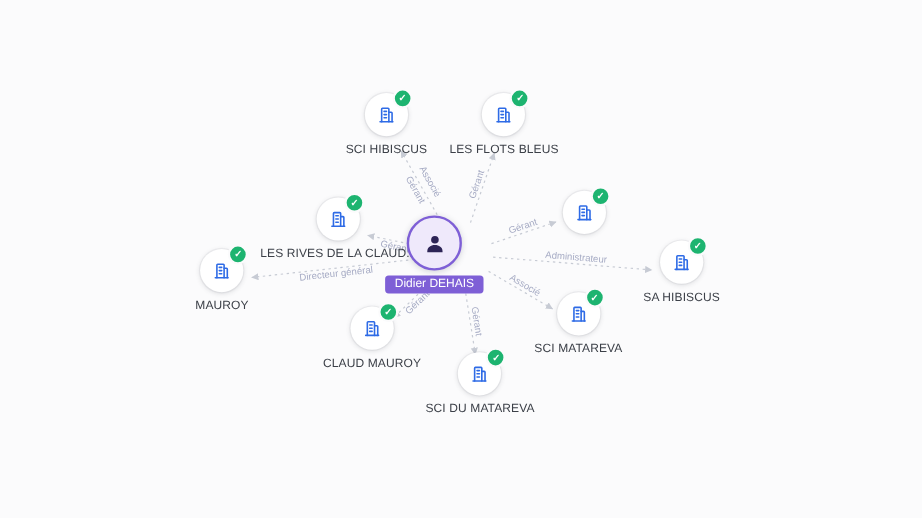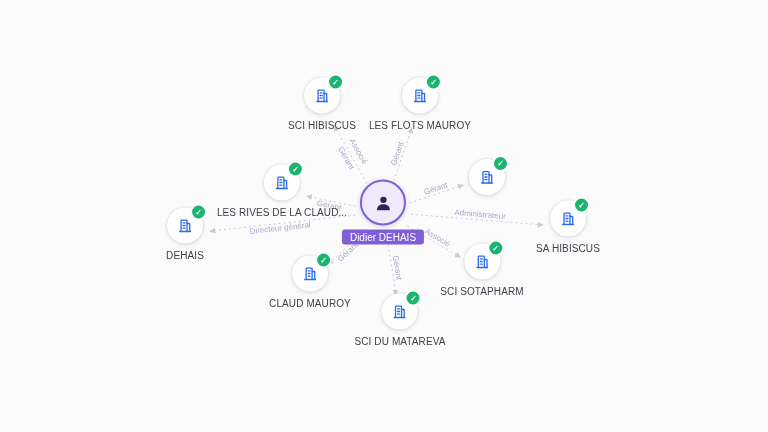--- a/index.html
+++ b/index.html
@@ -78,21 +78,21 @@
         <line x1="362.7900935987693" y1="231.37936230254996" x2="328.0445592868131" y2="264.6969979441518" class="edge-line" marker-end="url(#arrow)"></line>
         <text class="edge-label" transform="translate(348.18301616772175,252.31344469354553) rotate(-43.8)" dominant-baseline="middle">Gérant</text>
         <line x1="355.58629229667713" y1="206.30012018049723" x2="306.4765247351097" y2="196.08917841027034" class="edge-line" marker-end="url(#arrow)"></line>
         <text class="edge-label" transform="translate(329.03137748260804,205.8857354070012) rotate(11.7)" dominant-baseline="middle">Gérant</text>
         <line x1="355.1712554291387" y1="215.0920827300957" x2="209.84709336684048" y2="231.23921184812883" class="edge-line" marker-end="url(#arrow)"></line>
         <text class="edge-label" transform="translate(280.1548487871178,228.45800854484102) rotate(-6.3)" dominant-baseline="middle">Directeur général</text>
       </g>
   </svg>
 
   <div>
-    <div class="node center-node" style="left: 383px; top: 212px;">
+    <div class="node center-node" style="left: 362px; top: 212px;">
       <div class="circle">
         <svg viewBox="0 0 24 24" width="19" height="19">
           <circle cx="12" cy="8" r="4" fill="#2d2456"></circle>
           <path d="M4 20c0-4 3.6-6.5 8-6.5s8 2.5 8 6.5v1H4z" fill="#2d2456"></path>
         </svg>
       </div>
       <div class="pill">Didier DEHAIS</div>
     </div>
   <div class="node company-node" style="left: 322px; top: 104px;">
       <div class="circle">
@@ -113,21 +113,21 @@
         <svg viewBox="0 0 24 24" width="16" height="16">
           <g fill="none" stroke="#2e6be6" stroke-width="2" stroke-linecap="round" stroke-linejoin="round">
             <path d="M4 21h16"></path>
             <path d="M6 21V5a1 1 0 0 1 1-1h7a1 1 0 0 1 1 1v16"></path>
             <path d="M15 9h3a1 1 0 0 1 1 1v11"></path>
             <path d="M9 8h3M9 12h3M9 16h3"></path>
           </g>
         </svg>
         <span class="badge">✓</span>
       </div>
-      <div class="node-label">LES FLOTS MAUROY</div>
+      <div class="node-label">LES FLOTS BLEUS</div>
     </div>
       <div class="node company-node" style="left: 487px; top: 177px;">
       <div class="circle">
         <svg viewBox="0 0 24 24" width="16" height="16">
           <g fill="none" stroke="#2e6be6" stroke-width="2" stroke-linecap="round" stroke-linejoin="round">
             <path d="M4 21h16"></path>
             <path d="M6 21V5a1 1 0 0 1 1-1h7a1 1 0 0 1 1 1v16"></path>
             <path d="M15 9h3a1 1 0 0 1 1 1v11"></path>
             <path d="M9 8h3M9 12h3M9 16h3"></path>
           </g>
@@ -154,21 +154,21 @@
         <svg viewBox="0 0 24 24" width="16" height="16">
           <g fill="none" stroke="#2e6be6" stroke-width="2" stroke-linecap="round" stroke-linejoin="round">
             <path d="M4 21h16"></path>
             <path d="M6 21V5a1 1 0 0 1 1-1h7a1 1 0 0 1 1 1v16"></path>
             <path d="M15 9h3a1 1 0 0 1 1 1v11"></path>
             <path d="M9 8h3M9 12h3M9 16h3"></path>
           </g>
         </svg>
         <span class="badge">✓</span>
       </div>
-      <div class="node-label">SCI SOTAPHARM</div>
+      <div class="node-label">SCI MATAREVA</div>
     </div>
       <div class="node company-node" style="left: 400px; top: 320px;">
       <div class="circle">
         <svg viewBox="0 0 24 24" width="16" height="16">
           <g fill="none" stroke="#2e6be6" stroke-width="2" stroke-linecap="round" stroke-linejoin="round">
             <path d="M4 21h16"></path>
             <path d="M6 21V5a1 1 0 0 1 1-1h7a1 1 0 0 1 1 1v16"></path>
             <path d="M15 9h3a1 1 0 0 1 1 1v11"></path>
             <path d="M9 8h3M9 12h3M9 16h3"></path>
           </g>
@@ -210,17 +210,17 @@
         <svg viewBox="0 0 24 24" width="16" height="16">
           <g fill="none" stroke="#2e6be6" stroke-width="2" stroke-linecap="round" stroke-linejoin="round">
             <path d="M4 21h16"></path>
             <path d="M6 21V5a1 1 0 0 1 1-1h7a1 1 0 0 1 1 1v16"></path>
             <path d="M15 9h3a1 1 0 0 1 1 1v11"></path>
             <path d="M9 8h3M9 12h3M9 16h3"></path>
           </g>
         </svg>
         <span class="badge">✓</span>
       </div>
-      <div class="node-label">DEHAIS</div>
+      <div class="node-label">MAUROY</div>
     </div>
     </div>
 
 </div>
 
 </body></html>

